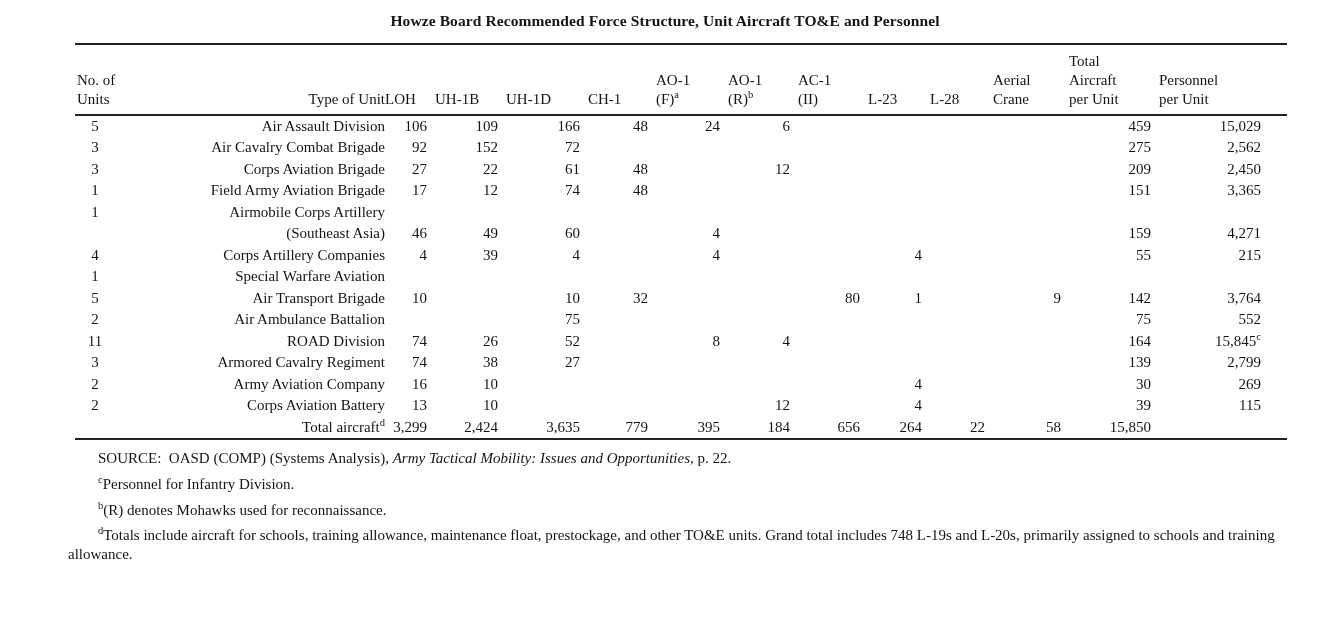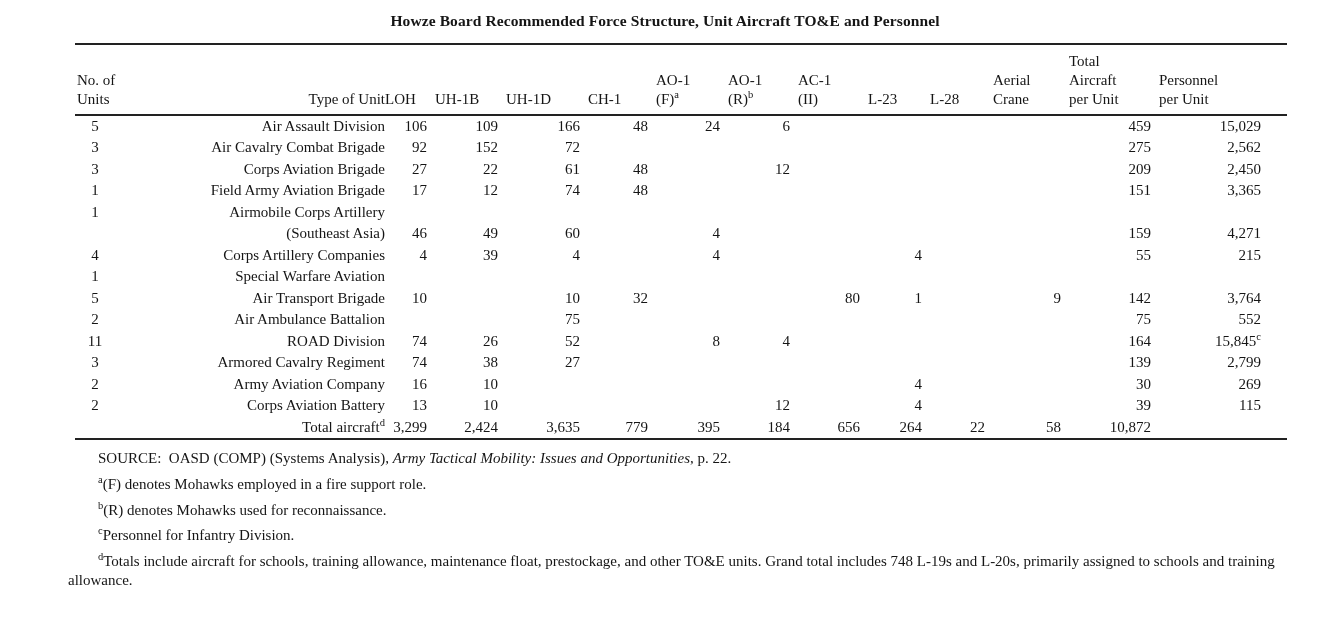--- a/index.html
+++ b/index.html
@@ -354,32 +354,31 @@
             <td class="c-num">3,299</td>
             <td class="c-num">2,424</td>
             <td class="c-num">3,635</td>
             <td class="c-num">779</td>
             <td class="c-num">395</td>
             <td class="c-num">184</td>
             <td class="c-num">656</td>
             <td class="c-num">264</td>
             <td class="c-num">22</td>
             <td class="c-num">58</td>
-            <td class="c-num">10,872</td>
+            <td class="c-num">15,850</td>
             <td class="c-num c-personnel"></td>
           </tr>
         </tbody>
     </table>
   </div>
 
   <div class="notes">
     <p class="source"><span>SOURCE:</span><span class="src-sep">  </span><span>OASD (COMP) (Systems Analysis), </span><i>Army Tactical Mobility: Issues and Opportunities</i><span>, p. 22.</span></p>
 
-    <p class="fn"><sup>a</sup><span>(F) denotes Mohawks employed in a fire support role.</span></p>
+
+    <p class="fn"><sup>c</sup><span>Personnel for Infantry Division.</span></p>
 
     <p class="fn"><sup>b</sup><span>(R) denotes Mohawks used for reconnaissance.</span></p>
-
-    <p class="fn"><sup>c</sup><span>Personnel for Infantry Division.</span></p>
 
     <p class="fn-d"><sup>d</sup><span>Totals include aircraft for schools, training allowance, maintenance float, prestockage, and other TO&amp;E units.  Grand total includes 748 L-19s and L-20s, primarily assigned to schools and training allowance.</span></p>
   </div>
 
 </div>
 
 </body></html>

